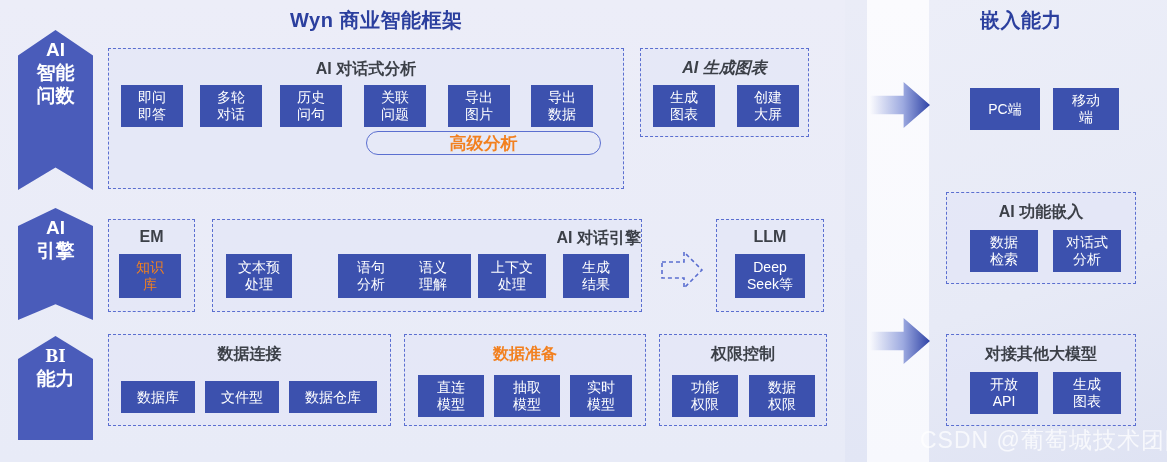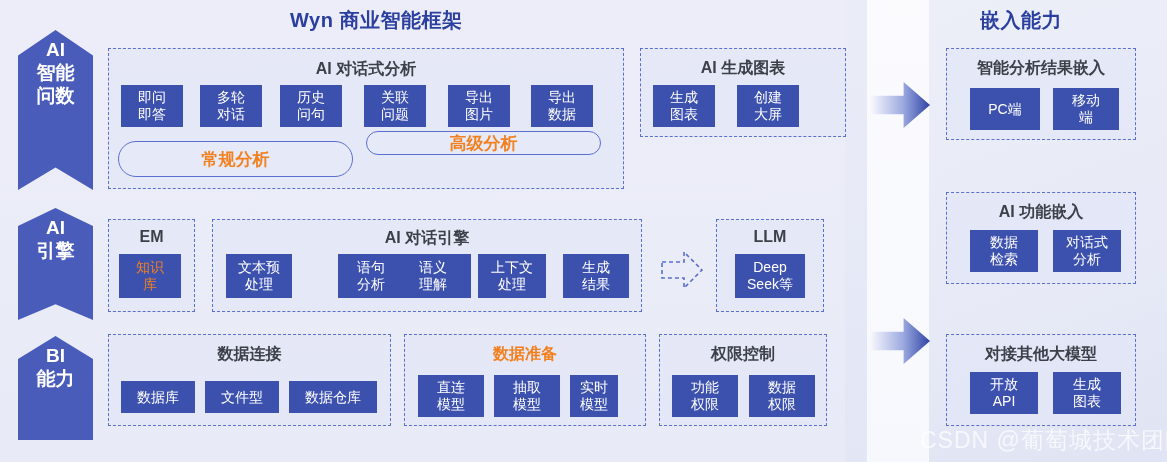--- a/index.html
+++ b/index.html
@@ -69,21 +69,21 @@
     justify-content: center;
     clip-path: polygon(0% 16%, 50% 0%, 100% 16%, 100% 100%, 50% 86%, 0% 100%);
     box-sizing: border-box;
     padding-top: 8px;
     padding-bottom: 8px;
   }
   .stage span { display: block; }
   .stage.s1 { top: 30px;  height: 160px; }
   .stage.s2 { top: 208px; height: 112px; }
   .stage.s3 { top: 336px; height: 104px;
-              clip-path: polygon(0% 22%, 50% 0%, 100% 22%, 100% 100%, 50% 100%, 0% 100%); }
+              clip-path: polygon(0% 22%, 50% 0%, 100% 22%, 100% 100%, 50% 100%, 0% 100%); font-family: Liberation Serif, serif; }
 
   
   .group {
     position: absolute;
     border: 1.5px dashed #5b6fd0;
     background: rgba(226,229,247,0.62);
     box-sizing: border-box;
   }
   .group-title {
     position: absolute;
@@ -192,39 +192,38 @@
 对话</div>
   <div class="chip" style="left:280px; top:85px; width:62px; height:42px;">历史
 问句</div>
   <div class="chip" style="left:364px; top:85px; width:62px; height:42px;">关联
 问题</div>
   <div class="chip" style="left:448px; top:85px; width:62px; height:42px;">导出
 图片</div>
   <div class="chip" style="left:531px; top:85px; width:62px; height:42px;">导出
 数据</div>
 
-  <div class="pill" style="left:118px; top:141px; width:235px; height:36px;">常规分析</div>
   <div class="pill" style="left:366px; top:131px; width:235px; height:24px;">高级分析</div>
 
-  <div class="group" style="left:640px; top:48px; width:206px; height:89px;">
+  <div class="group" style="left:640px; top:48px; width:169px; height:89px;font-style:italic;">
     <div class="group-title" style="top:9px;">AI 生成图表</div>
   </div>
   <div class="chip" style="left:653px; top:85px; width:62px; height:42px;">生成
 图表</div>
   <div class="chip" style="left:737px; top:85px; width:62px; height:42px;">创建
 大屏</div>
 
   <div class="group" style="left:108px; top:219px; width:87px; height:93px;">
     <div class="group-title" style="top:8px;">EM</div>
   </div>
   <div class="chip orange-text" style="left:119px; top:254px; width:62px; height:44px;">知识
 库</div>
 
   <div class="group" style="left:212px; top:219px; width:430px; height:93px;">
-    <div class="group-title" style="top:8px;">AI 对话引擎</div>
+    <div class="group-title" style="top:8px;text-align:right;">AI 对话引擎</div>
   </div>
   <div class="chip" style="left:226px; top:254px; width:66px; height:44px;">文本预
 处理</div>
   <div class="chip" style="left:310px; top:254px; width:66px; height:44px;margin-left:28px;">语句
 分析</div>
   <div class="chip" style="left:395px; top:254px; width:76px; height:44px;">语义
 理解</div>
   <div class="chip" style="left:478px; top:254px; width:68px; height:44px;">上下文
 处理</div>
   <div class="chip" style="left:563px; top:254px; width:66px; height:44px;">生成
@@ -247,37 +246,34 @@
   <div class="chip" style="left:205px; top:381px; width:74px; height:32px;">文件型</div>
   <div class="chip" style="left:289px; top:381px; width:88px; height:32px;">数据仓库</div>
 
   <div class="group" style="left:404px; top:334px; width:242px; height:92px;">
     <div class="group-title orange" style="top:9px;">数据准备</div>
   </div>
   <div class="chip" style="left:418px; top:375px; width:66px; height:42px;">直连
 模型</div>
   <div class="chip" style="left:494px; top:375px; width:66px; height:42px;">抽取
 模型</div>
-  <div class="chip" style="left:570px; top:375px; width:48px; height:42px;">实时
+  <div class="chip" style="left:570px; top:375px; width:62px; height:42px;">实时
 模型</div>
 
   <div class="group" style="left:659px; top:334px; width:168px; height:92px;">
     <div class="group-title" style="top:9px;">权限控制</div>
   </div>
   <div class="chip" style="left:672px; top:375px; width:66px; height:42px;">功能
 权限</div>
   <div class="chip" style="left:749px; top:375px; width:66px; height:42px;">数据
 权限</div>
 
   <div class="arrow-grad" style="left:870px; top:82px;"></div>
   <div class="arrow-grad" style="left:870px; top:318px;"></div>
 
-  <div class="group" style="left:946px; top:48px; width:190px; height:92px;">
-    <div class="group-title" style="top:9px;">智能分析结果嵌入</div>
-  </div>
   <div class="chip" style="left:970px; top:88px; width:70px; height:42px;">PC端</div>
   <div class="chip" style="left:1053px; top:88px; width:66px; height:42px;">移动
 端</div>
 
   <div class="group" style="left:946px; top:192px; width:190px; height:92px;">
     <div class="group-title" style="top:9px;">AI 功能嵌入</div>
   </div>
   <div class="chip" style="left:970px; top:230px; width:68px; height:42px;">数据
 检索</div>
   <div class="chip" style="left:1053px; top:230px; width:68px; height:42px;">对话式

